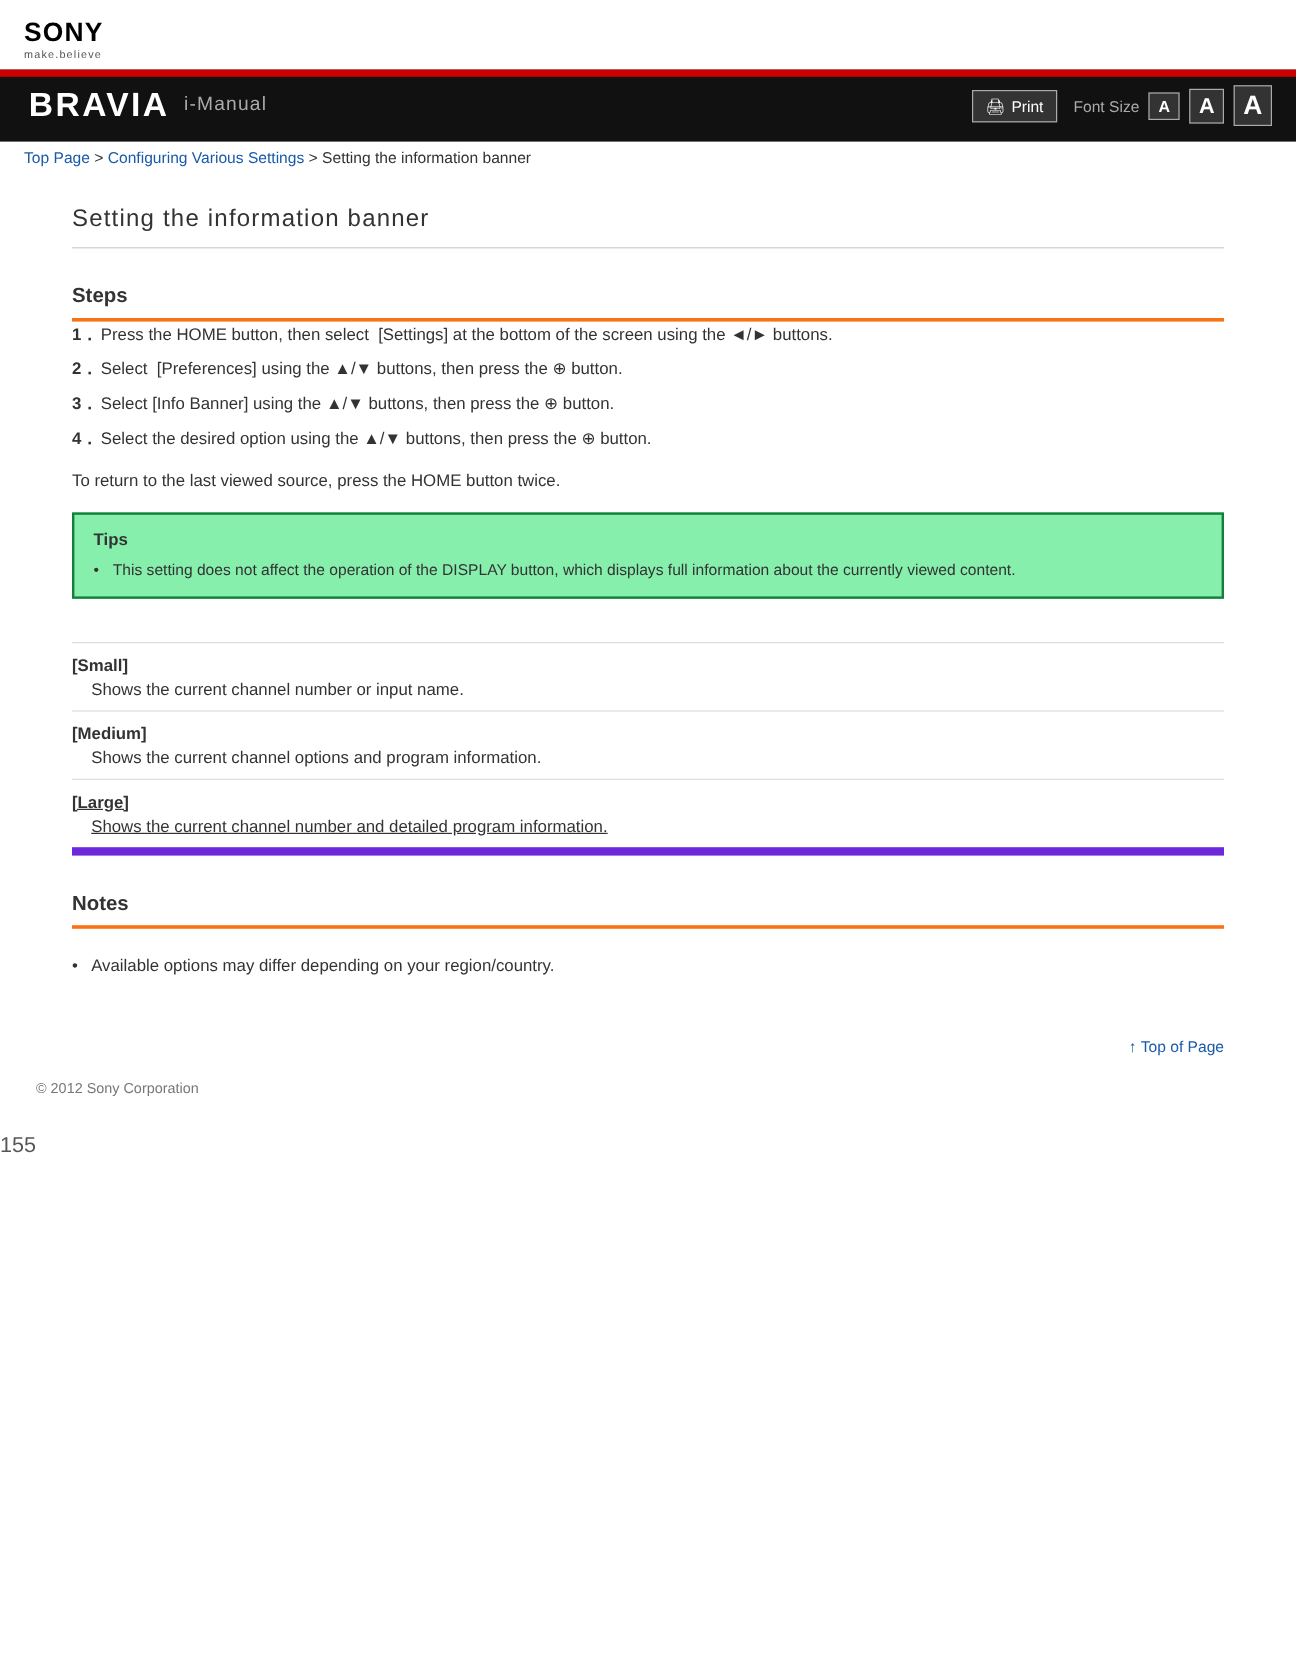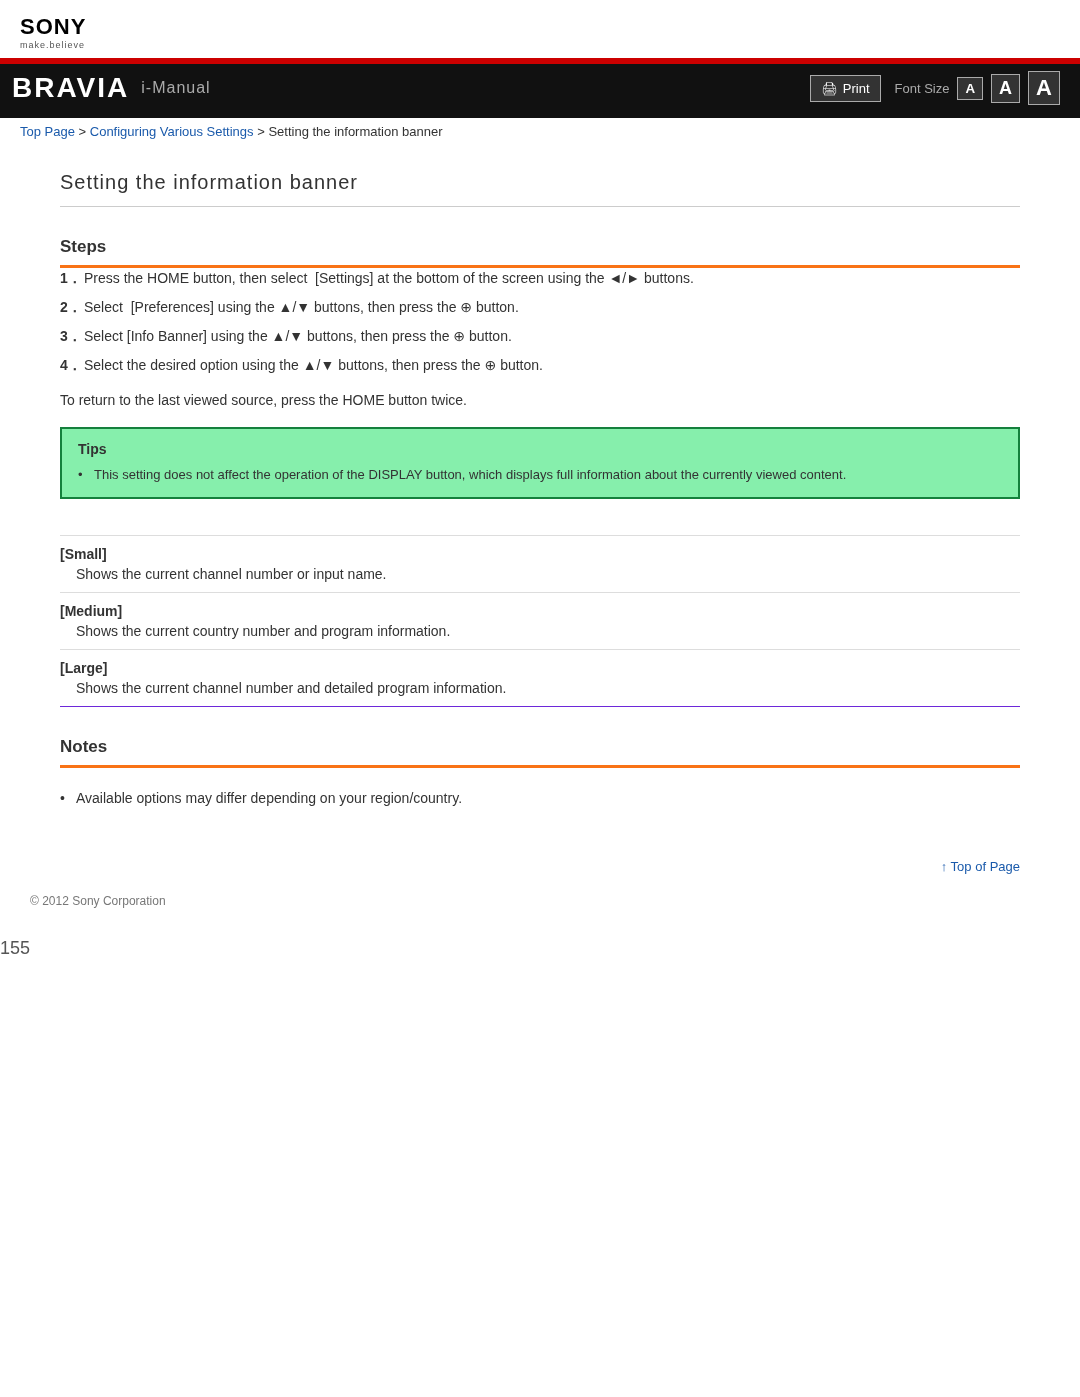--- a/index.html
+++ b/index.html
@@ -23,21 +23,21 @@
     }
     .header-red-bar {
       position: absolute;
       top: 0;
       left: 0;
       right: 0;
       height: 6px;
       background: #c00;
     }
     .bravia-logo {
-      padding: 0 12px;
+      padding: 0 24px;
       display: flex;
       align-items: center;
       gap: 12px;
       justify-content: space-between;
     }
     .bravia-text {
       font-size: 28px;
       font-weight: 900;
       color: #fff;
       letter-spacing: 2px;
@@ -198,21 +198,22 @@
 
     
     .options-section {
       margin-bottom: 20px;
     }
     .option-item {
       border-top: 1px solid #ddd;
       padding: 10px 0;
     }
     .option-item:last-child {
-      border-bottom: 1px solid #6d28d9;
+      border-bottom: 7px solid #6d28d9;
+      text-decoration: underline;
     }
     .option-name {
       font-weight: bold;
       font-size: 14px;
       margin-bottom: 4px;
     }
     .option-desc {
       font-size: 14px;
       color: #333;
       padding-left: 16px;
@@ -330,21 +331,21 @@
 
   <div class="options-section">
 
     <div class="option-item">
       <div class="option-name">[Small]</div>
       <div class="option-desc">Shows the current channel number or input name.</div>
     </div>
 
     <div class="option-item">
       <div class="option-name">[Medium]</div>
-      <div class="option-desc">Shows the current country number and program information.</div>
+      <div class="option-desc">Shows the current channel options and program information.</div>
     </div>
 
     <div class="option-item">
       <div class="option-name">[Large]</div>
       <div class="option-desc">Shows the current channel number and detailed program information.</div>
     </div>
   </div>
 
   <div class="notes-section">
     <h2 class="section-heading">Notes</h2>

